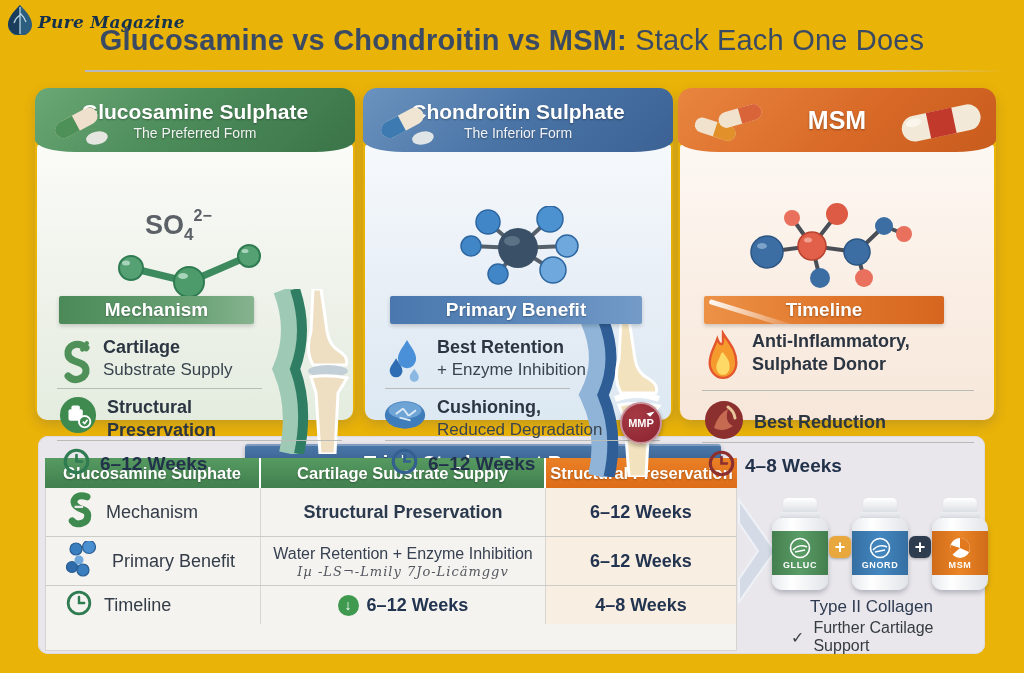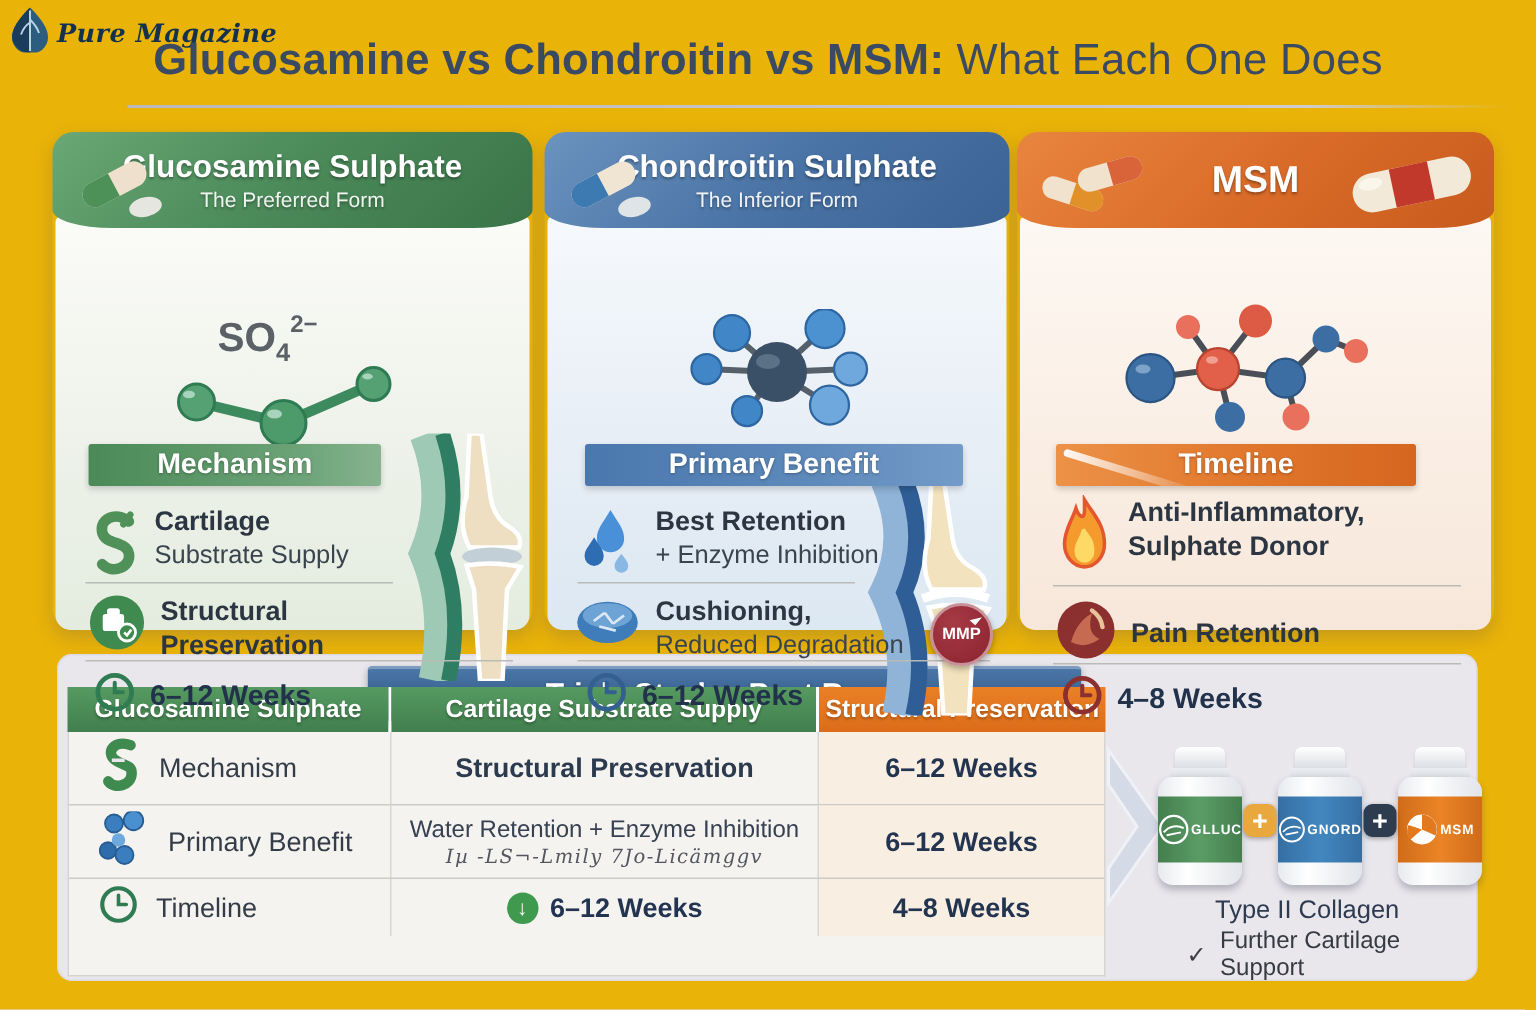--- a/index.html
+++ b/index.html
@@ -103,21 +103,21 @@
   .bottles{position:absolute;left:734px;top:62px;width:216px;height:94px;}
   .bottle{position:absolute;width:56px;height:92px;}
   .bottle .cap{position:absolute;left:11px;top:0;width:34px;height:15px;border-radius:5px 5px 2px 2px;
     background:linear-gradient(180deg,#ffffff,#d9dde2);box-shadow:0 1px 1px rgba(0,0,0,.18);}
   .bottle .neck{position:absolute;left:8px;top:14px;width:40px;height:8px;
     background:linear-gradient(180deg,#eceef1,#d4d8dd);}
   .bottle .bod{position:absolute;left:0;top:20px;width:56px;height:72px;border-radius:10px;
     background:linear-gradient(90deg,#e7eaee,#ffffff 35%,#e1e4e9);
     box-shadow:0 3px 5px rgba(60,60,80,.3);}
   .bottle .lbl{position:absolute;left:0;top:13px;width:56px;height:44px;display:flex;
-    flex-direction:row;align-items:center;justify-content:center;gap:1px;}
+    flex-direction:column;align-items:center;justify-content:center;gap:1px;}
   .lbl-g{background:linear-gradient(90deg,#447f4e,#5a9c66 50%,#447f4e);}
   .lbl-b{background:linear-gradient(90deg,#356fa2,#4387c0 50%,#356fa2);}
   .lbl-o{background:linear-gradient(90deg,#d06c1a,#ea8426 50%,#d06c1a);}
   .lbl-text{font-size:9px;font-weight:bold;color:#fff;letter-spacing:.6px;}
   .plus{position:absolute;width:22px;height:22px;border-radius:6px;z-index:5;
     display:flex;align-items:center;justify-content:center;color:#fff;
     font-size:18px;font-weight:bold;line-height:1;box-shadow:0 1px 3px rgba(0,0,0,.3);}
   .plus-amber{background:#e9a83d;}
   .plus-navy{background:#2e3c50;}
   .addon{position:absolute;left:735px;top:158px;width:220px;}
@@ -138,21 +138,21 @@
       <svg width="24" height="30" viewBox="0 0 24 30">
         <path d="M12,0 C20,8 24,14 24,20 A12,11 0 0 1 0,20 C0,14 4,8 12,0 Z" fill="#2d5d7e"></path>
         <path d="M12,0 C4,8 0,14 0,20 A12,11 0 0 0 12,30 Z" fill="#1b3d5c"></path>
         <path d="M12,2 V29 M12,10 C9,12 7,15 6,18 M12,8 C15,11 17,14 18,17" stroke="#b9d4e2" stroke-width="1.3" fill="none"></path>
       </svg>
     </span>
     <span class="brand-name">Pure Magazine</span>
   </div>
 
   <div class="page-title">
-    <span class="tb">Glucosamine vs Chondroitin vs MSM:</span><span> What Each One Does</span>
+    <span class="tb">Glucosamine vs Chondroitin vs MSM:</span><span> Stack Each One Does</span>
   </div>
   <div class="title-divider"></div>
 
   <div class="card" style="left:35px;width:320px;">
     <div class="col-body body-green">
 
       <div class="formula" style="left:108px;top:66px;">
         <span>SO</span><sub>4</sub><sup>2−</sup>
       </div>
       <span class="mol" style="left:70px;top:90px;">
@@ -370,21 +370,21 @@
 
       <div class="item" style="left:24px;top:256px;align-items:center;">
         <span>
           <svg width="40" height="40" viewBox="0 0 40 40">
             <circle cx="20" cy="20" r="19" fill="#8c2f2f"></circle>
             <path d="M10,28 Q14,14 24,9 Q20,22 29,26 Q19,33 10,28 Z" fill="#c76a52"></path>
             <path d="M24,7 Q30,11 31,18" stroke="#e8c49a" stroke-width="3" fill="none" stroke-linecap="round"></path>
           </svg>
         </span>
         <span class="txt">
-          <div class="l1">Pain Retention</div>
+          <div class="l1">Best Reduction</div>
         </span>
       </div>
       <div class="divider" style="left:22px;top:298px;width:272px;"></div>
 
       <div class="time-row" style="left:28px;top:306px;">
         <span>
           <svg width="27" height="27" viewBox="0 0 30 30">
             <circle cx="15" cy="15" r="12.5" fill="none" stroke="#8c2f2f" stroke-width="3.5"></circle>
             <path d="M15,8 v7 h6" fill="none" stroke="#8c2f2f" stroke-width="3" stroke-linecap="round"></path>
           </svg>

